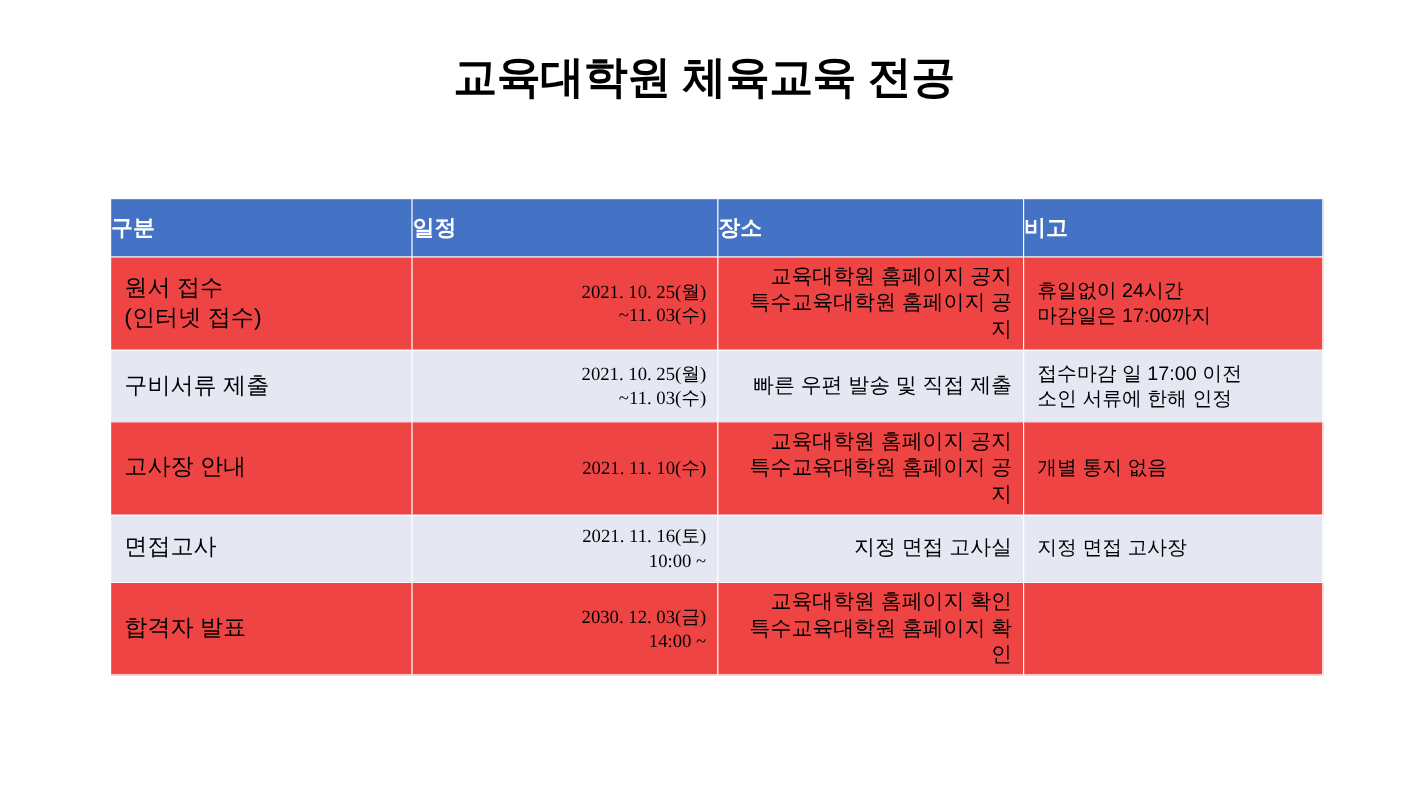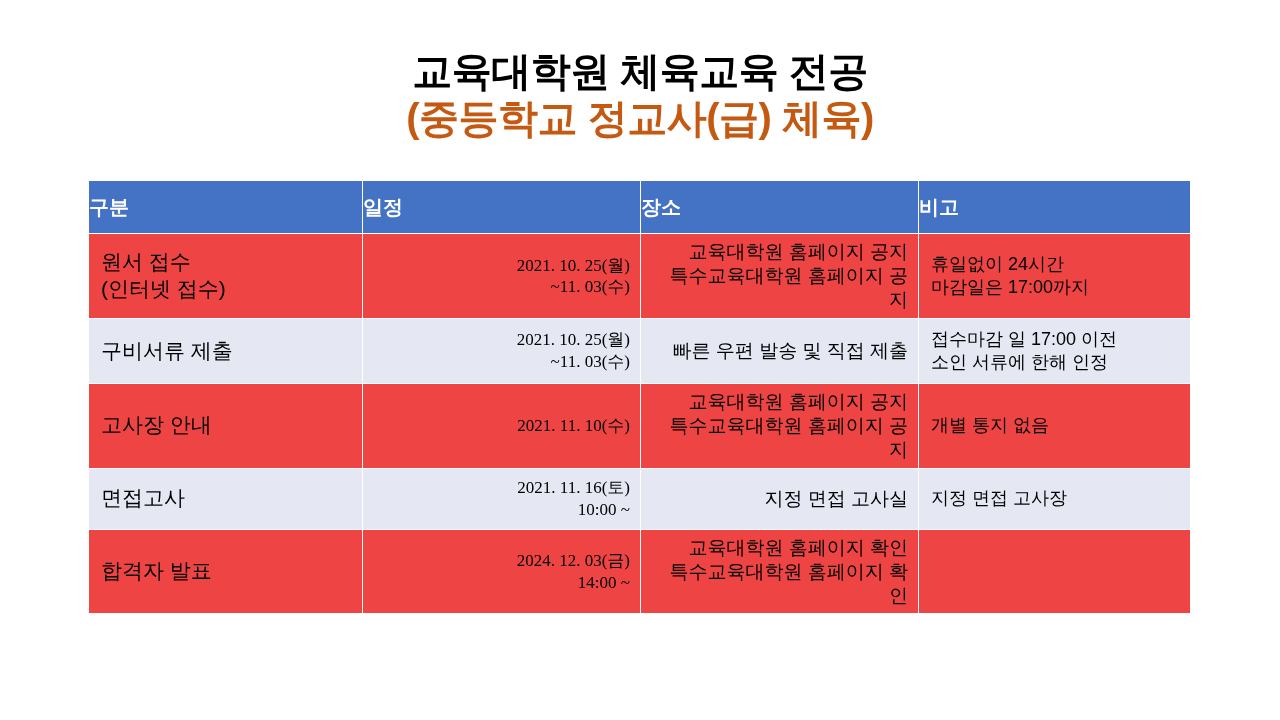--- a/index.html
+++ b/index.html
@@ -34,21 +34,21 @@
     font-weight: bold;
     letter-spacing: -0.5px;
     white-space: nowrap;
   }
   .title-line-1 { color: #000000; }
   .title-line-2 { color: #C45911; }
 
   
   .sched-table {
     position: absolute;
-    left: 88px;
+    left: 100px;
     top: 180px;
     width: 1102px;
     border-collapse: collapse;
     table-layout: fixed;
   }
   .sched-table col.c-gubun  { width: 274px; }
   .sched-table col.c-ilj    { width: 278px; }
   .sched-table col.c-jangso { width: 278px; }
   .sched-table col.c-bigo   { width: 272px; }
 
@@ -94,21 +94,20 @@
   tr.r4 td { height: 60px; }
   tr.r5 td { height: 62px; }
 </style>
 </head>
 <body>
 
 <div class="slide">
 
   <div class="title-block">
     <div class="title-line title-line-1">교육대학원 체육교육 전공</div>
-    <div class="title-line title-line-2">(중등학교 정교사(급) 체육)</div>
   </div>
 
   <table class="sched-table">
     <colgroup>
       <col class="c-gubun">
         <col class="c-ilj">
         <col class="c-jangso">
         <col class="c-bigo">
     </colgroup>
     <thead>
@@ -184,21 +183,21 @@
         <td class="col-bigo">
           <div class="cell">지정 면접 고사장</div>
         </td>
       </tr>
 
       <tr class="row-dark r5">
         <td class="col-gubun">
           <div class="cell">합격자 발표</div>
         </td>
         <td class="col-ilj">
-          <div class="cell"><span class="ln1">2024. 12. 03(금)</span><span class="ln2">14:00 ~</span></div>
+          <div class="cell"><span class="ln1">2030. 12. 03(금)</span><span class="ln2">14:00 ~</span></div>
         </td>
         <td class="col-jangso">
           <div class="cell">교육대학원 홈페이지 확인
 특수교육대학원 홈페이지 확인</div>
         </td>
         <td class="col-bigo">
           <div class="cell"></div>
         </td>
       </tr>
 

